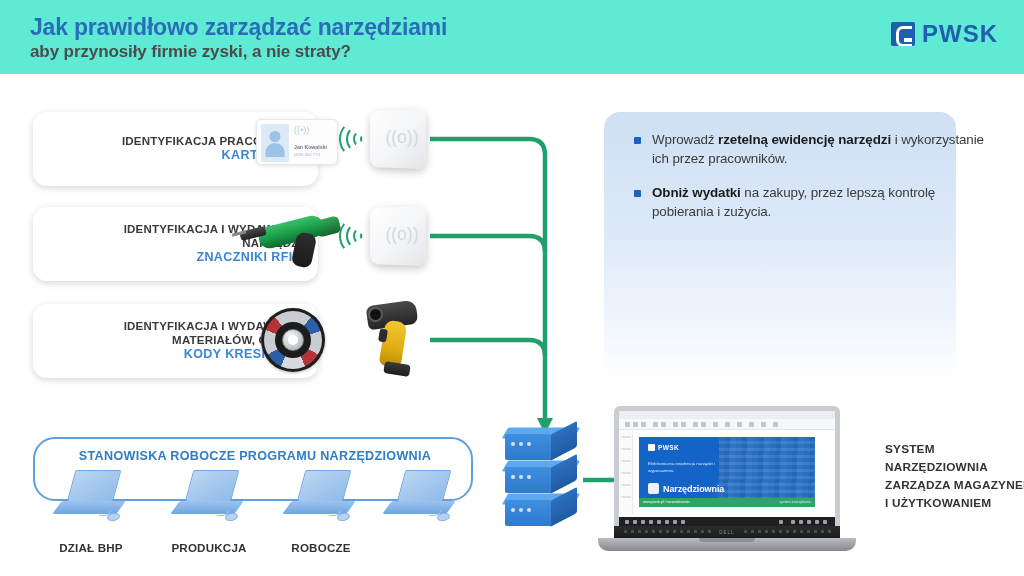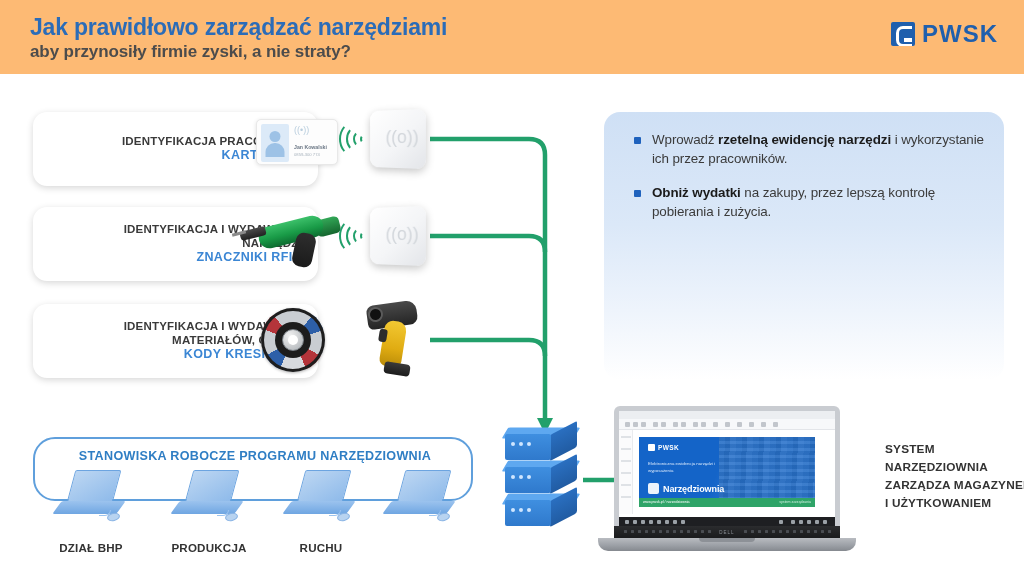--- a/index.html
+++ b/index.html
@@ -7,21 +7,21 @@
     width: 1024px; height: 576px;
     overflow: hidden;
     background: #ffffff;
     font-family: "Liberation Sans", sans-serif;
   }
   #stage { position: relative; width: 1024px; height: 576px; background: #fff; }
 
   
   .header {
     position: absolute; left: 0; top: 0; width: 1024px; height: 74px;
-    background: #fdba74;
+    background: #5eead4;
   }
   .header-title {
     position: absolute; left: 30px; top: 14px;
     font-size: 23px; font-weight: bold; color: #2b6cb8;
     letter-spacing: -0.2px; white-space: nowrap;
   }
   .header-sub {
     position: absolute; left: 30px; top: 42px;
     font-size: 17px; font-weight: bold; color: #4c4c4c;
     letter-spacing: -0.1px; white-space: nowrap;
@@ -205,21 +205,21 @@
     position: absolute; left: 19px; top: 60px; width: 26px; height: 12px;
     background: linear-gradient(180deg,#3a3a3a,#1c1c1c);
     border-radius: 4px; transform: rotate(9deg);
   }
 
   
   #flow { position: absolute; left: 0; top: 0; width: 1024px; height: 576px; pointer-events: none; }
 
   
   .rpanel {
-    position: absolute; left: 604px; top: 112px; width: 400px; height: 268px;
+    position: absolute; left: 604px; top: 112px; width: 352px; height: 268px;
     border-radius: 16px;
     background: linear-gradient(180deg,#cfe0f5 0%,#dbe8f8 42%,#eef4fc 74%,#ffffff 100%);
   }
   .bullets { position: absolute; left: 30px; top: 18px; width: 350px; }
   .bullet { display: flex; gap: 11px; margin-bottom: 15px; }
   .bullet-mark {
     flex: 0 0 auto; width: 7px; height: 7px; background: #1f62bd;
     margin-top: 7px; border-radius: 1px;
   }
   .bullet-text {
@@ -497,21 +497,21 @@
       <div class="lap" style="left: 352px;">
         <div class="lap-screen"></div>
         <div class="lap-base"></div>
         <div class="lap-cord"></div>
         <div class="lap-mouse"></div>
       </div>
     </div>
   <div class="wlabels" id="wlabels">
       <div class="wlabel" style="left: 0px; width: 440px; transform: translateX(-162px);">DZIAŁ BHP</div>
       <div class="wlabel" style="left: 0px; width: 440px; transform: translateX(-44px);">PRODUKCJA</div>
-      <div class="wlabel" style="left: 0px; width: 440px; transform: translateX(68px);">RUCHU</div>
+      <div class="wlabel" style="left: 0px; width: 440px; transform: translateX(68px);">ROBOCZE</div>
     </div>
 
   <div id="server">
     <div class="srv-unit" id="srv-0">
       <div class="srv-top"></div>
         <div class="srv-side"></div>
         <div class="srv-face"></div>
       <div class="srv-leds">
           <span class="srv-led"></span>
           <span class="srv-led"></span>

